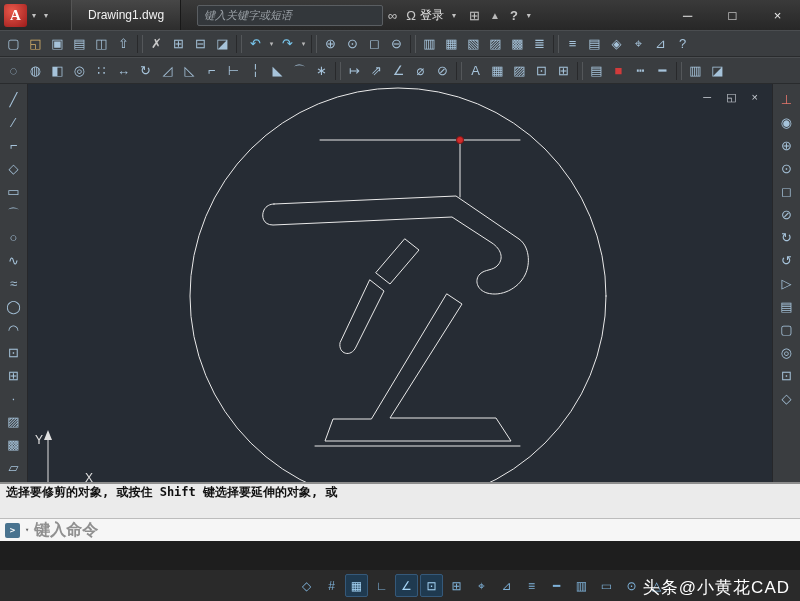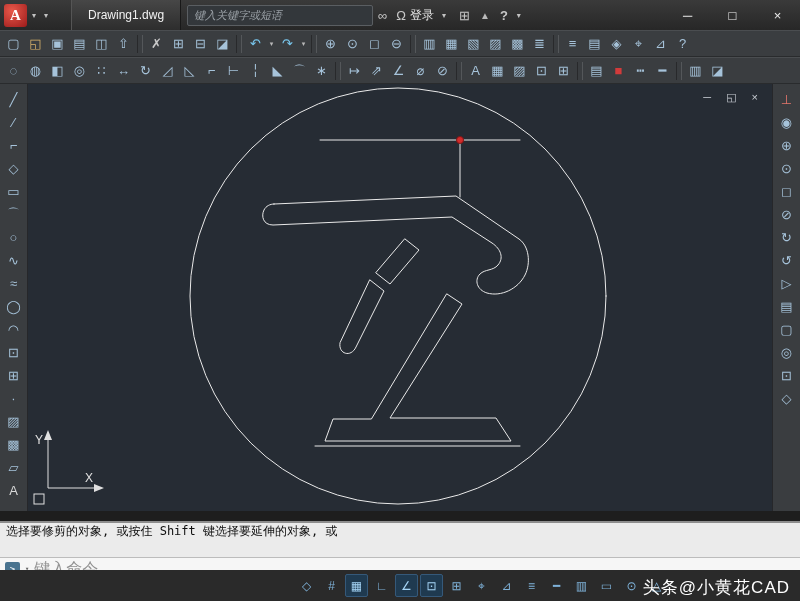--- a/index.html
+++ b/index.html
@@ -9,21 +9,21 @@
   
   .titlebar{position:absolute;left:0;top:0;width:800px;height:30px;
     background:linear-gradient(180deg,#3a3a3a,#272727);display:flex;align-items:center;color:#d8d8d8;}
   .acad-logo{width:23px;height:23px;margin:0 1px 0 4px;border-radius:3px;flex:none;
     background:radial-gradient(circle at 35% 30%,#e8584a,#9c1b1b);display:flex;align-items:center;justify-content:center;
     font-weight:bold;color:#fff;font-size:15px;font-family:"Liberation Serif",serif;}
   .dd-arrow{font-size:8px;color:#c2c2c2;margin:0 4px;flex:none;}
   .doc-tab{height:30px;padding:0 16px;display:flex;align-items:center;margin-left:19px;flex:none;
     background:linear-gradient(180deg,#474747,#2d2d2d);border-left:1px solid #555;border-right:1px solid #181818;
     font-size:12px;color:#f2f2f2;}
-  .search-field{margin-left:6px;width:172px;height:19px;background:#33373b;border:1px solid #5a5e62;border-radius:2px;
+  .search-field{margin-left:16px;width:172px;height:19px;background:#33373b;border:1px solid #5a5e62;border-radius:2px;
     display:flex;align-items:center;padding:0 6px;font-size:11px;color:#9aa0a6;font-style:italic;flex:none;overflow:hidden;white-space:nowrap;}
   .ic-icon{margin:0 5px;font-size:13px;color:#c8c8c8;flex:none;}
   .signin{display:flex;align-items:center;font-size:12px;color:#e2e2e2;gap:4px;margin:0 4px;flex:none;}
   .win-controls{position:absolute;right:0;top:0;height:30px;display:flex;}
   .win-btn{width:45px;height:30px;display:flex;align-items:center;justify-content:center;font-size:13px;color:#ececec;}
 
   
   .tb-row{position:absolute;left:0;width:800px;height:27px;background:#3a3d40;box-sizing:border-box;
     border-top:1px solid #4a4d50;border-bottom:1px solid #292b2d;display:flex;align-items:center;
     padding:0 3px;gap:1px;overflow:hidden;}
@@ -40,22 +40,22 @@
     color:#a6c3da;font-size:13px;border-radius:2px;}
 
   
   .canvas-area{position:absolute;left:28px;top:84px;width:744px;height:427px;background:#262c34;}
   .canvas-svg{position:absolute;left:0;top:0;}
   .doc-controls{position:absolute;top:7px;right:14px;display:flex;gap:15px;color:#c9ced4;font-size:11px;}
   .doc-controls span{cursor:default;}
   svg text{font-family:"Liberation Sans",sans-serif;}
 
   
-  .cmd-area{position:absolute;left:0;top:521px;width:800px;height:59px;background:#ebebeb;
-    border-top:2px solid #8d8d8d;box-sizing:border-box;font-family:"DejaVu Sans Mono",monospace;}
+  .cmd-area{position:absolute;left:0;top:482px;width:800px;height:59px;background:#ebebeb;
+    border-top:2px solid #8d8d8d;box-sizing:border-box;font-family:"DejaVu Sans Mono",monospace;font-weight:bold;}
   .cmd-line{height:17px;line-height:17px;padding:0 6px;font-size:12px;color:#101010;white-space:pre;}
   .cmd-input{position:absolute;left:0;right:0;bottom:0;height:22px;background:#f6f6f6;border-top:1px solid #bcbcbc;
     display:flex;align-items:center;padding:0 5px;gap:5px;}
   .prompt-chip{width:15px;height:15px;background:#49738f;border-radius:2px;color:#fff;font-size:9px;
     display:flex;align-items:center;justify-content:center;flex:none;}
   .prompt-dd{font-size:7px;color:#666;flex:none;}
   .cmd-placeholder{font-size:16px;color:#909090;}
 
   
   .statusbar{position:absolute;left:0;top:570px;width:800px;height:31px;background:#2a2a2a;

